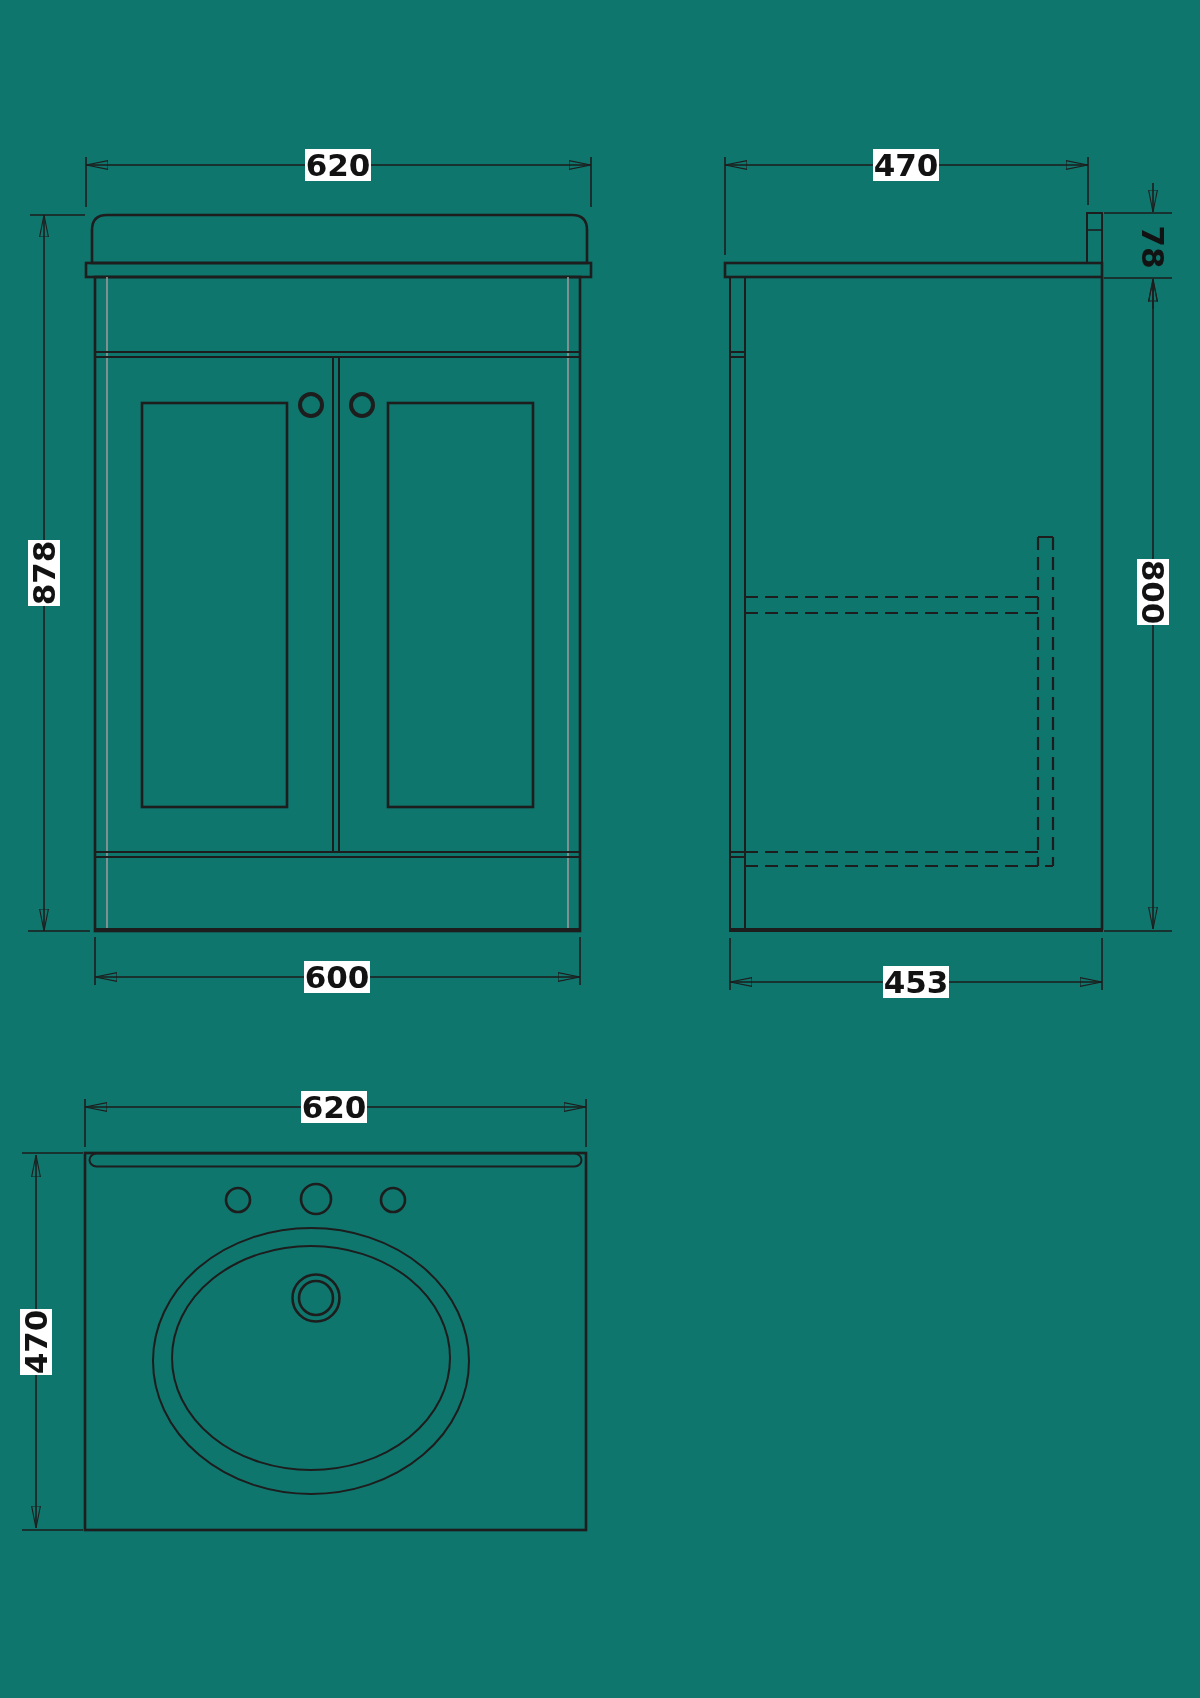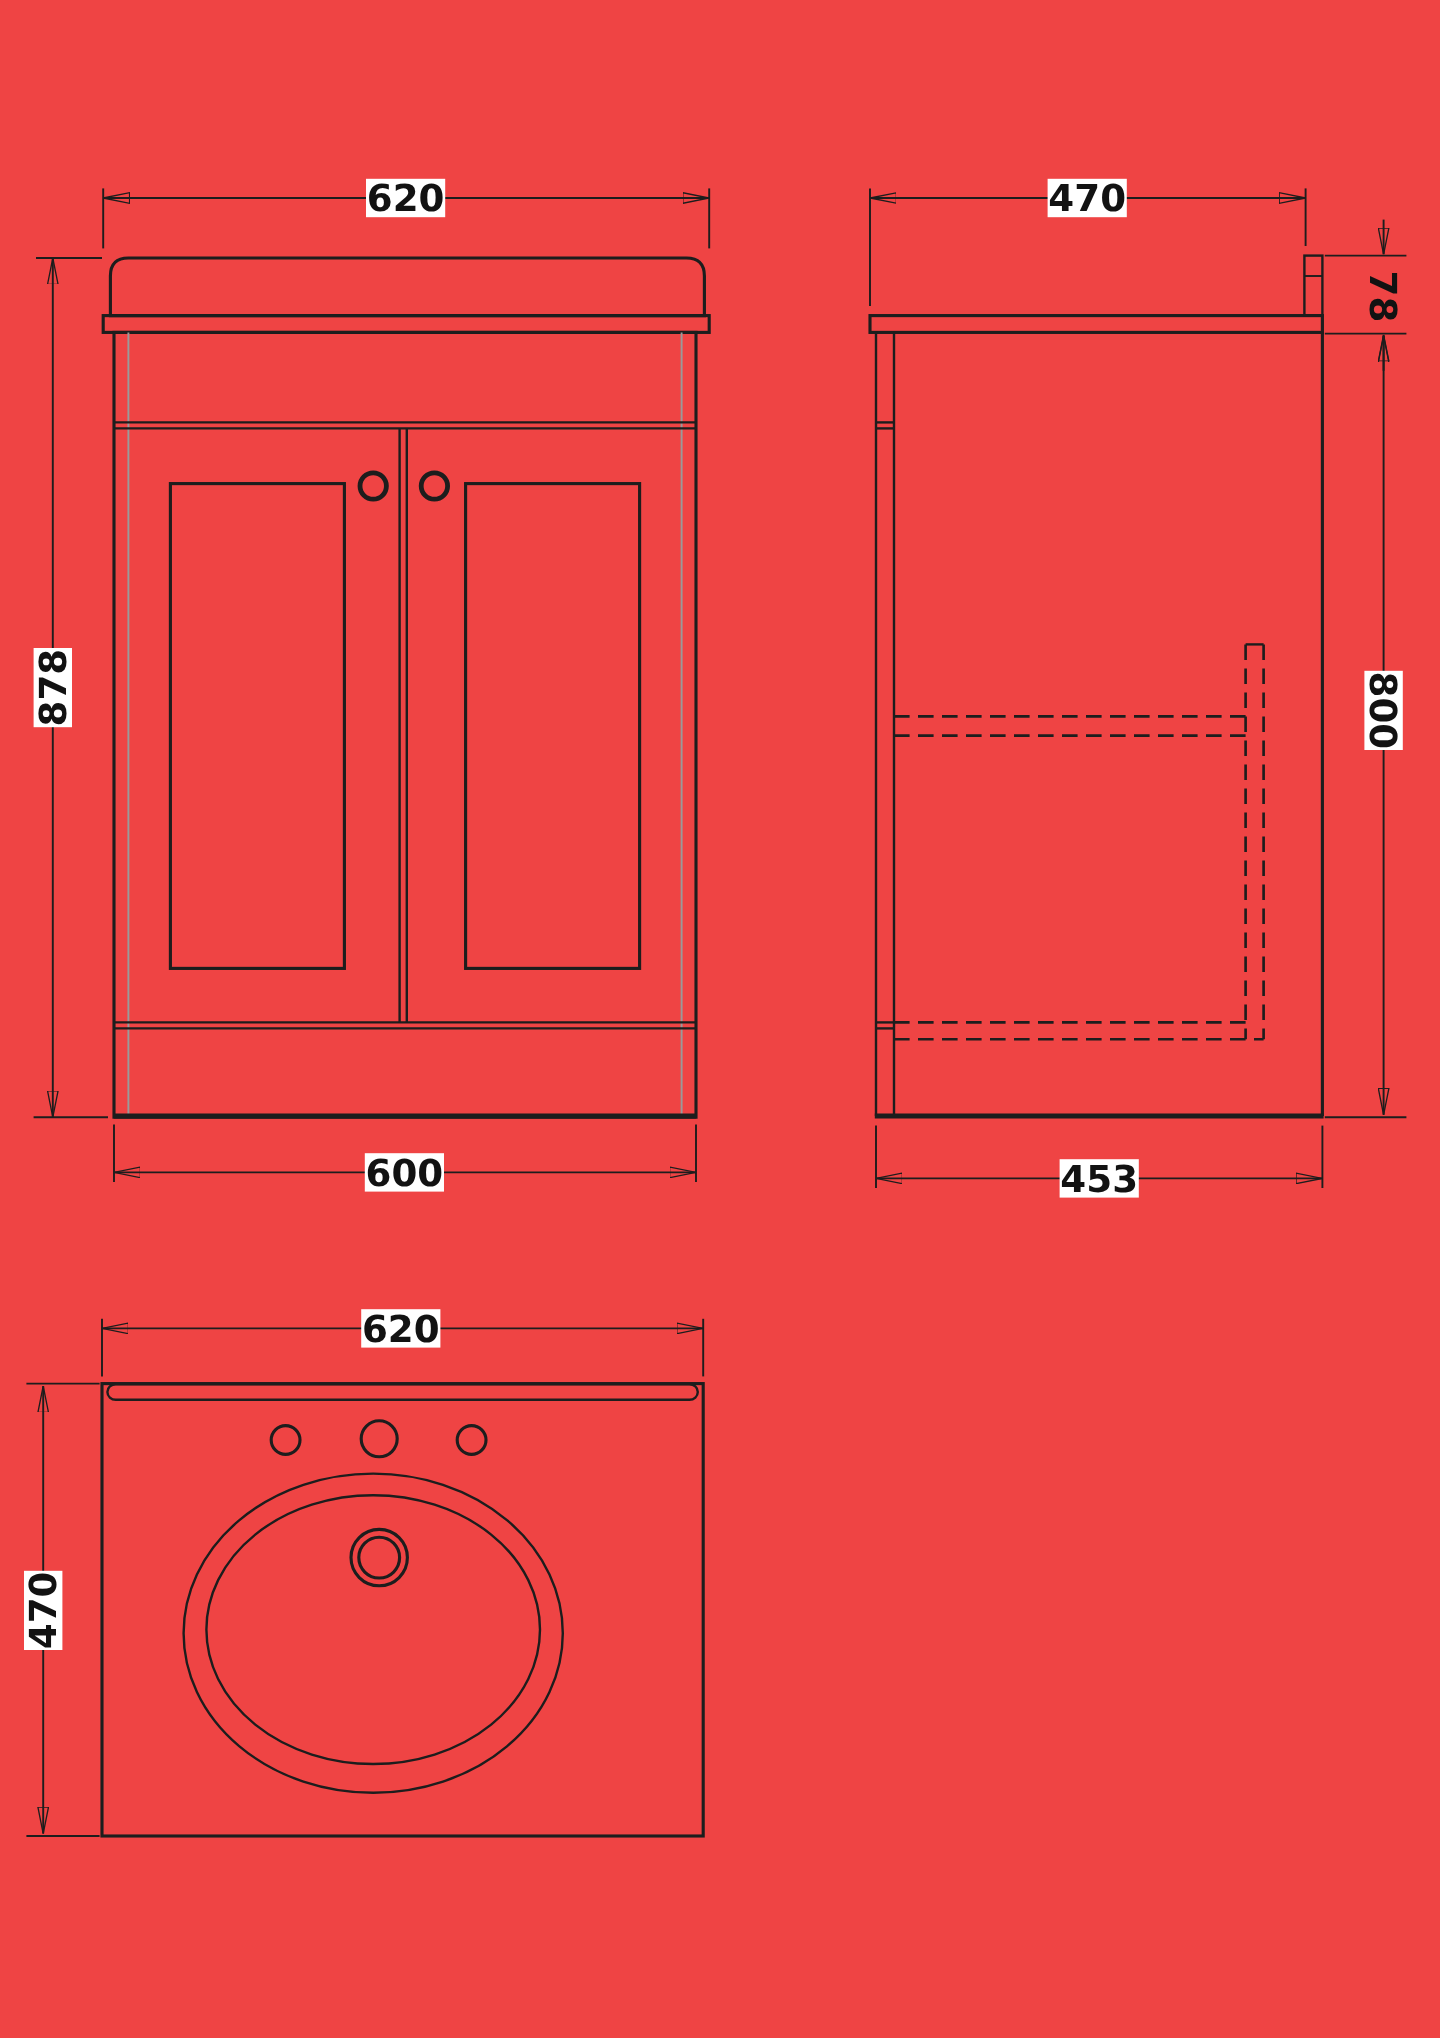--- a/index.html
+++ b/index.html
@@ -1,16 +1,16 @@
 <!DOCTYPE html>
 <html><head>
 <meta charset="utf-8">
 <style>
   html,body{margin:0;padding:0;background:#ffffff;}
-  .canvas{width:1200px;height:1698px;position:relative;background:#ef4444;}
+  .canvas{width:1200px;height:1698px;position:relative;background:#0f766e;}
   svg line, svg path, svg rect, svg circle, svg ellipse{stroke:#1d1d1d;fill:none;}
   .s15{stroke-width:1.6;}
   .s2{stroke-width:2;}
   .s22{stroke-width:2.2;}
   .s25{stroke-width:2.6;}
   .s4{stroke-width:4;}
   .lite{stroke:#9a9a9a;}
   .dash{stroke-dasharray:13 7;}
   .dim{marker-start:url(#arrL);marker-end:url(#arrR);}
   .dimE{marker-end:url(#arrR);}

